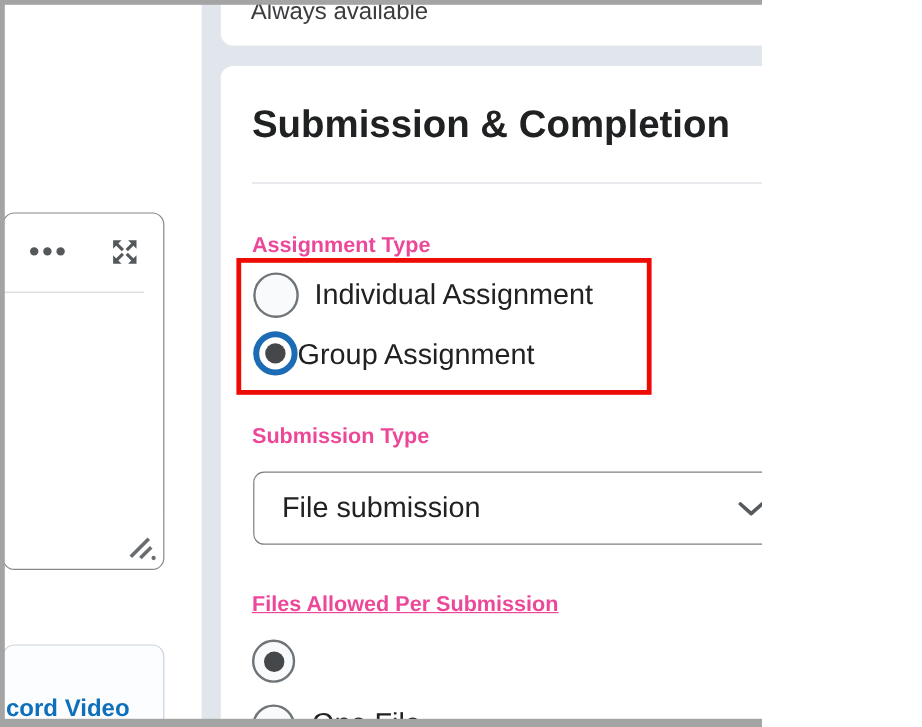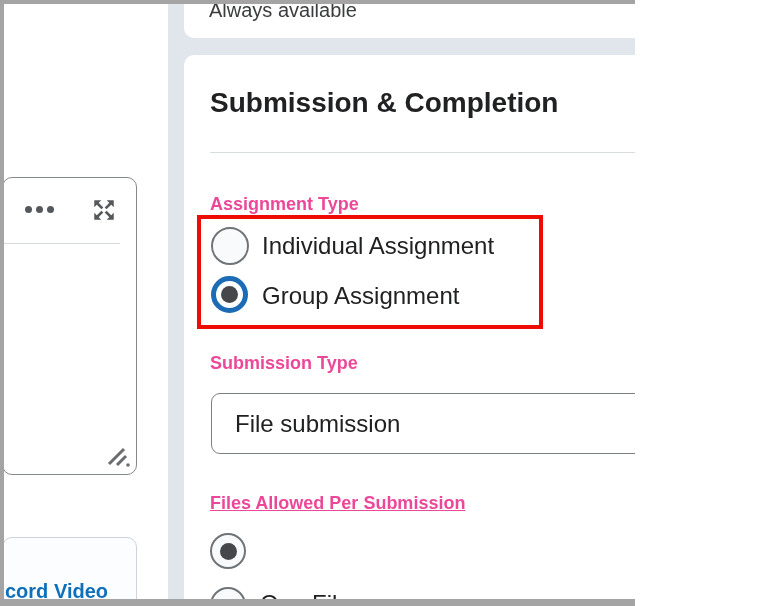--- a/index.html
+++ b/index.html
@@ -11,46 +11,46 @@
   
   .content-bg{position:absolute;left:168px;top:0;width:585px;height:606px;background:#e1e5ec;z-index:0;}
   .scroll-track{position:absolute;left:753px;top:0;width:10px;height:606px;background:#f7f7f8;z-index:1;}
 
   
   .card-top{position:absolute;left:184px;top:-16px;width:554px;height:54px;background:#ffffff;border-radius:10px;z-index:2;}
   .always-text{position:absolute;left:25px;top:16px;font-size:20px;line-height:20px;color:#3a3c3e;white-space:nowrap;}
 
   
   .card-main{position:absolute;left:184px;top:55px;width:554px;height:565px;background:#ffffff;border-radius:10px 10px 0 0;z-index:2;}
-  .card-title{position:absolute;left:26px;top:31px;font-size:28px;line-height:34px;font-weight:bold;color:#202122;white-space:nowrap;}
+  .card-title{position:absolute;left:26px;top:31px;font-size:32px;line-height:34px;font-weight:bold;color:#202122;white-space:nowrap;}
   .collapse-caret{position:absolute;left:508px;top:40px;width:0;height:0;
     border-left:17px solid transparent;border-right:17px solid transparent;border-top:17px solid #4f5355;}
   .title-divider{position:absolute;left:26px;top:97px;width:502px;height:1px;background:#d9dde1;}
   .field-label{position:absolute;font-size:18px;line-height:22px;font-weight:bold;color:#ec4899;white-space:nowrap;}
   .lbl-assignment{left:26px;top:138px;}
   .lbl-submission{left:26px;top:297px;}
   .lbl-files{left:26px;top:437px;text-decoration:underline;}
 
   .highlight-rect{position:absolute;left:13px;top:160px;width:338px;height:106px;border:4px solid #ee0b04;z-index:6;}
 
   .radio-label{position:absolute;font-size:24px;line-height:30px;color:#202122;white-space:nowrap;}
   .radio{position:absolute;border-radius:50%;}
   .radio-plain{width:34px;height:34px;border:2px solid #6e7477;background:#f9fafb;}
   .radio-sel-blue{width:27px;height:27px;border:5px solid #1b6bb5;background:#ffffff;display:flex;align-items:center;justify-content:center;}
   .radio-sel-gray{width:32px;height:32px;border:2px solid #6e7477;background:#f9fafb;display:flex;align-items:center;justify-content:center;}
   .radio-small{width:32px;height:32px;border:2px solid #6e7477;background:#f9fafb;}
   .radio-dot{width:17px;height:17px;border-radius:50%;background:#44484b;}
 
   .r1{left:27px;top:172px;}  .r1l{left:78px;top:176px;}
-  .r2{left:27px;top:221px;}  .r2l{left:78px;top:226px;}
+  .r2{left:27px;top:221px;}  .r2l{left:64px;top:226px;}
   .r3{left:26px;top:478px;}  .r3l{left:78px;top:481px;}
   .r4{left:26px;top:532px;}  .r4l{left:76px;top:534px;}
 
   .select-box{position:absolute;left:27px;top:338px;width:447px;height:59px;background:#fff;
-    border:1px solid #7c8084;border-radius:9px;padding-left:48px;}
+    border:1px solid #7c8084;border-radius:9px;}
   .select-value{position:absolute;left:23px;top:0;font-size:24px;line-height:59px;color:#202122;white-space:nowrap;}
   .select-chevron{position:absolute;right:22px;top:24px;width:22px;height:12px;}
 
   
   .editor-box{position:absolute;left:2px;top:177px;width:133px;height:296px;background:#fff;
     border:1px solid #85888b;border-radius:10px;z-index:2;}
   .dots-row{position:absolute;left:22px;top:28px;display:flex;gap:4px;}
   .dots-row .d{width:7px;height:7px;border-radius:50%;background:#55585b;}
   .expand-btn{position:absolute;left:88px;top:19px;width:26px;height:26px;}
   .editor-divider{position:absolute;left:0;top:65px;width:117px;height:1px;background:#d5d9dc;}

